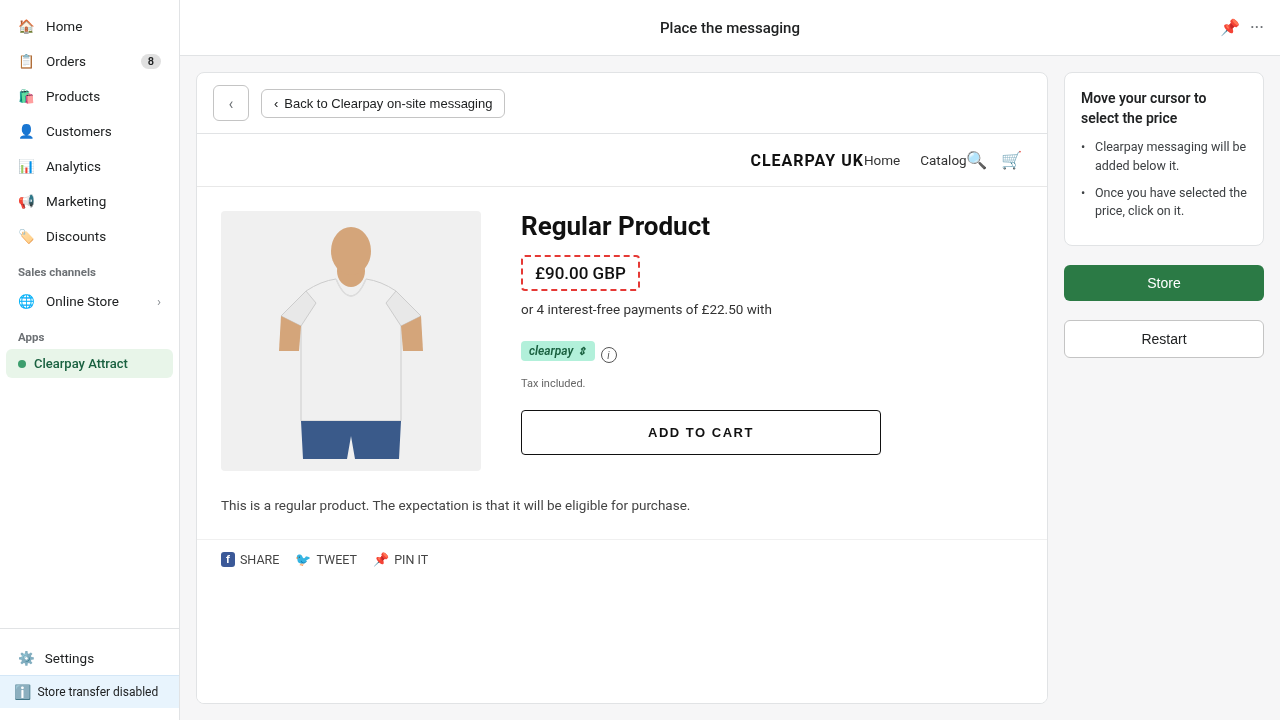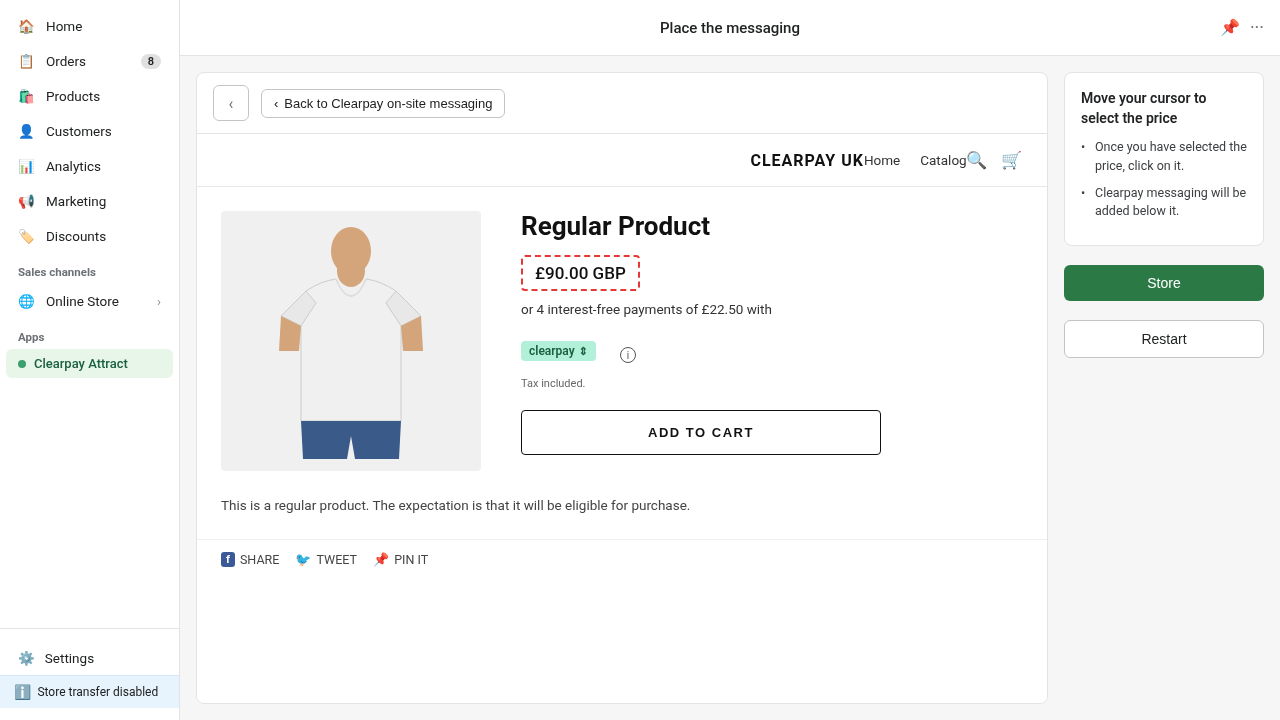--- a/index.html
+++ b/index.html
@@ -535,21 +535,21 @@
 
             
             <div class="price-box">
               <span class="price-text">£90.00 GBP</span>
             </div>
 
             <div class="installment-text">
               <span>or 4 interest-free payments of £22.50 with</span>
             </div>
 
-            <div style="display:flex;align-items:center;gap:24px;margin-bottom:8px;">
+            <div style="display:flex;align-items:center;gap:6px;margin-bottom:8px;font-style:italic;">
               <div class="clearpay-badge">
                 <span>clearpay</span>
                 <span style="font-size:11px;">⇕</span>
               </div>
               <div class="info-icon">i</div>
             </div>
 
             <div class="tax-text">Tax included.</div>
 
             <button class="add-to-cart-btn">
@@ -574,21 +574,21 @@
             <span>PIN IT</span>
           </div>
         </div>
       </div>
     </div>
 
     <div class="right-panel">
       <div class="instruction-box">
         <div class="instruction-title">Move your cursor to select the price</div>
         <ul class="instruction-list">
+          <li>Clearpay messaging will be added below it.</li>
           <li>Once you have selected the price, click on it.</li>
-          <li>Clearpay messaging will be added below it.</li>
         </ul>
       </div>
       <button class="done-btn">Store</button>
       <button class="restart-btn">Restart</button>
     </div>
   </div>
 </div>
 
 </body></html>

